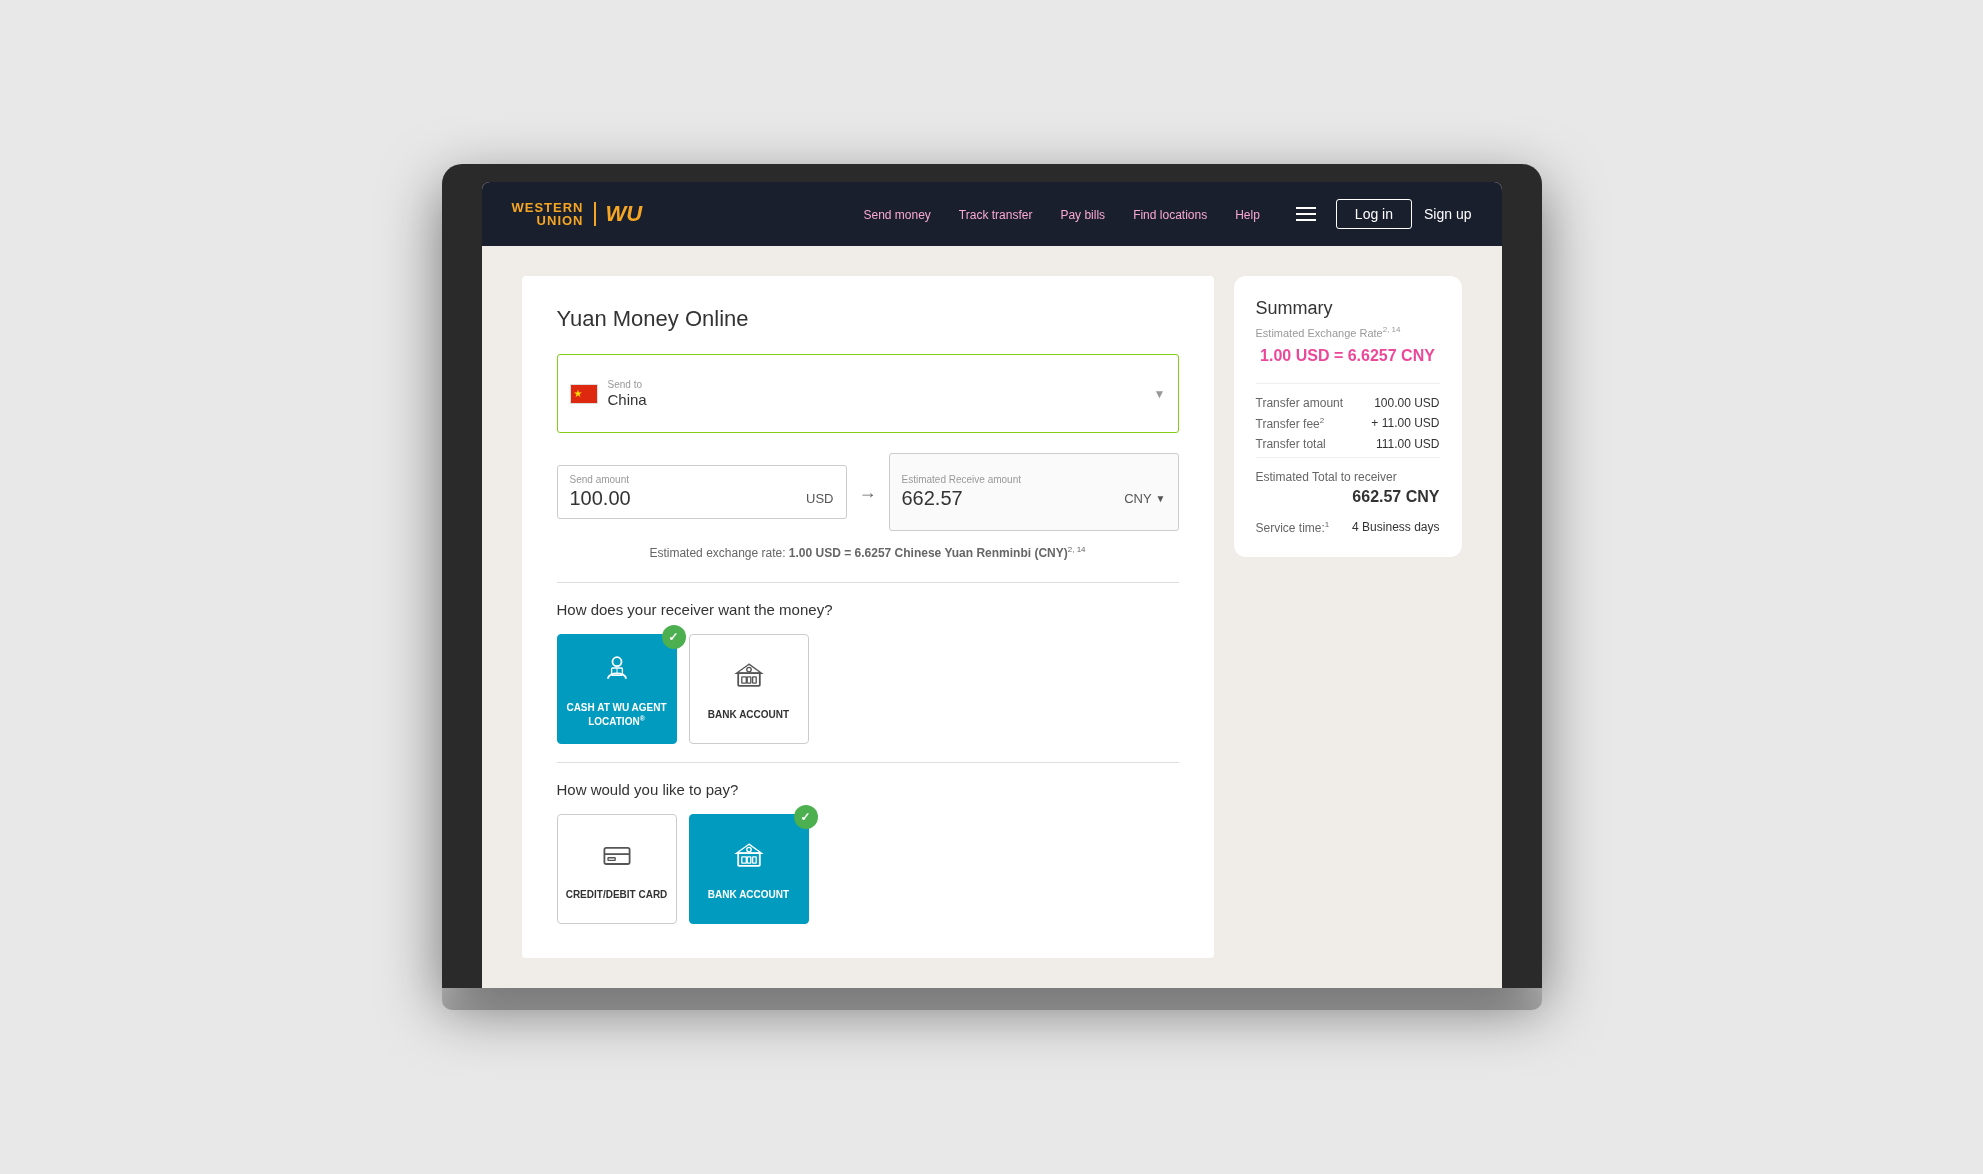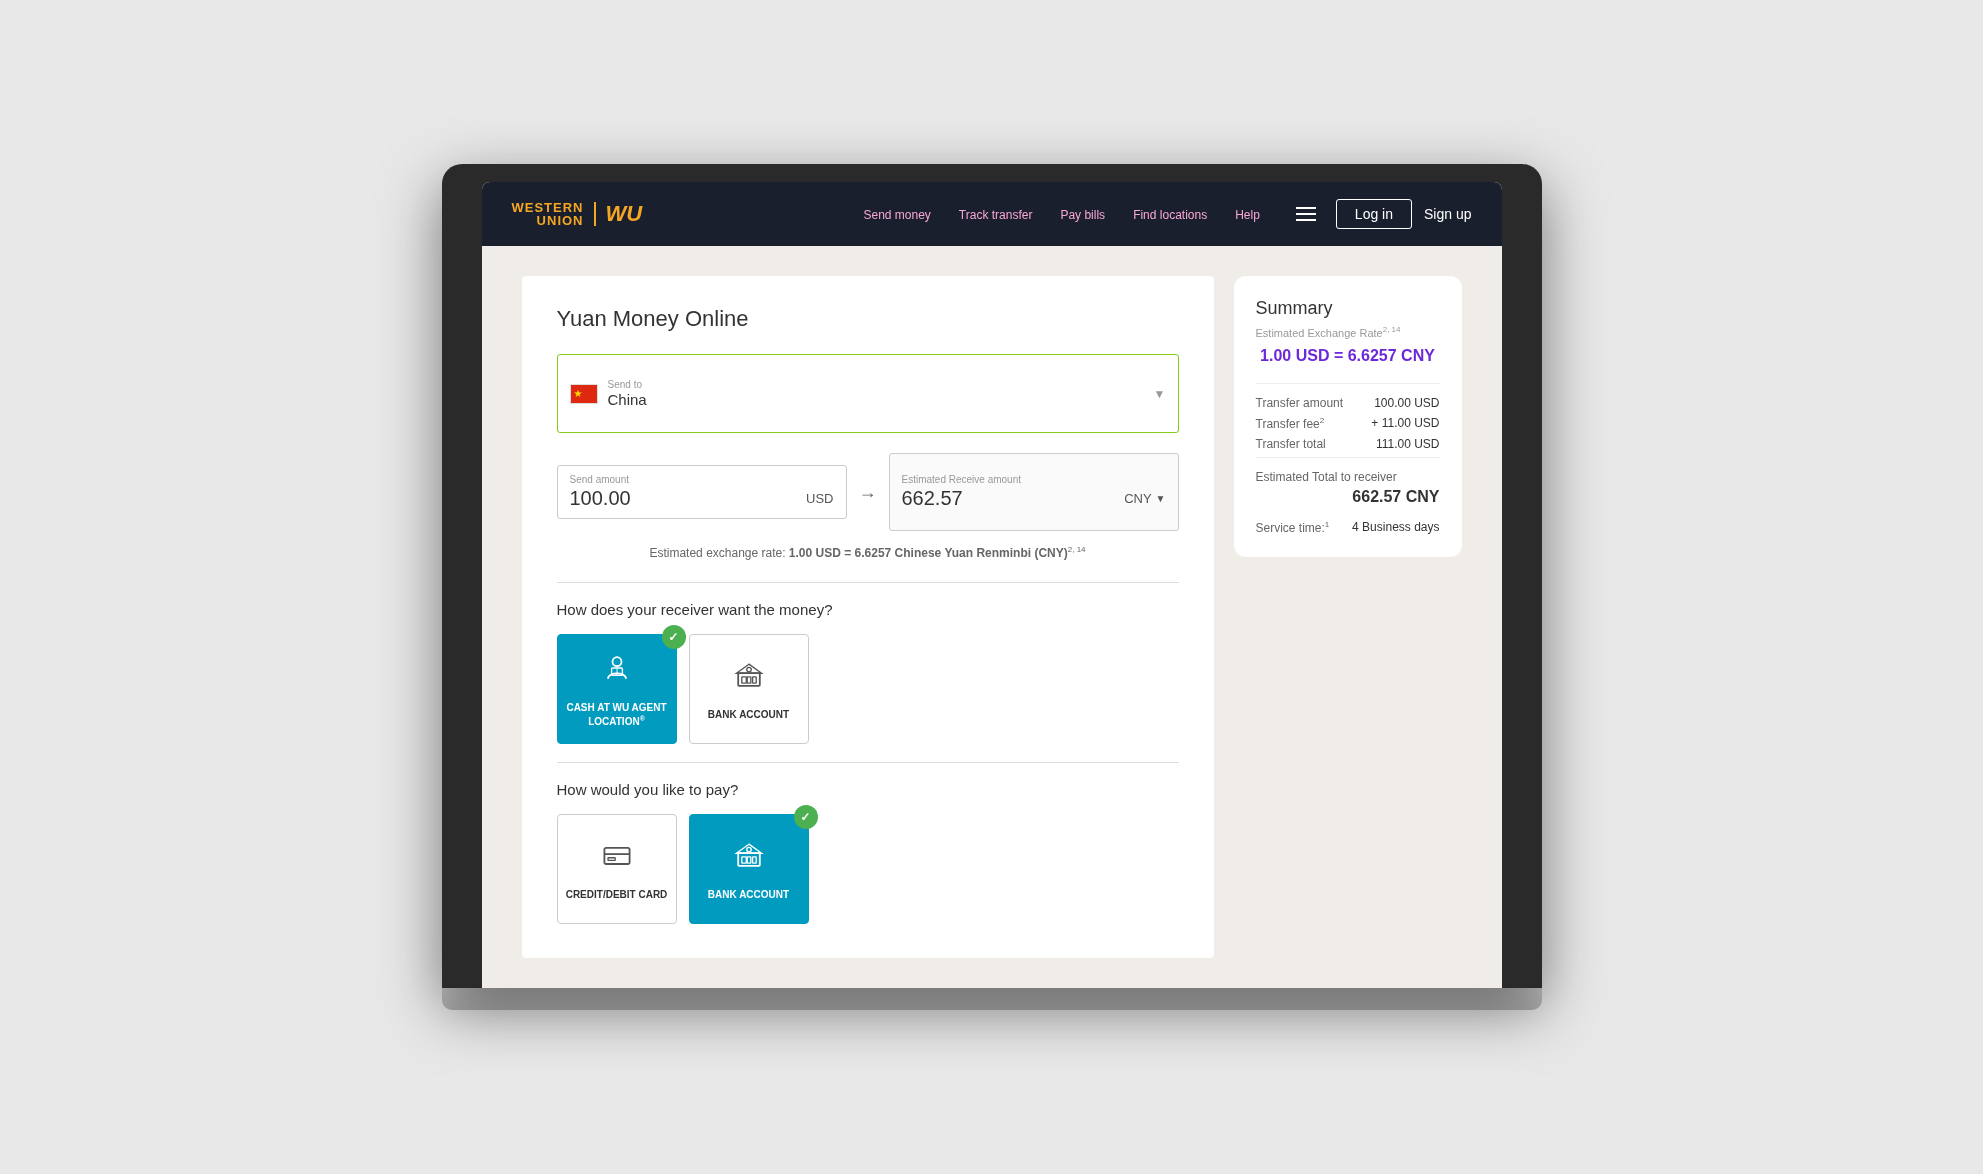--- a/index.html
+++ b/index.html
@@ -352,21 +352,21 @@
       margin-bottom: 6px;
     }
     .summary-exchange-label {
       font-size: 11px;
       color: #999;
       margin-bottom: 8px;
     }
     .summary-exchange-rate {
       font-size: 16px;
       font-weight: bold;
-      color: #6d28d9;
+      color: #ec4899;
       text-align: center;
       margin-bottom: 18px;
     }
     .summary-divider {
       height: 1px;
       background: #eee;
       margin-bottom: 12px;
     }
     .summary-row {
       display: flex;

